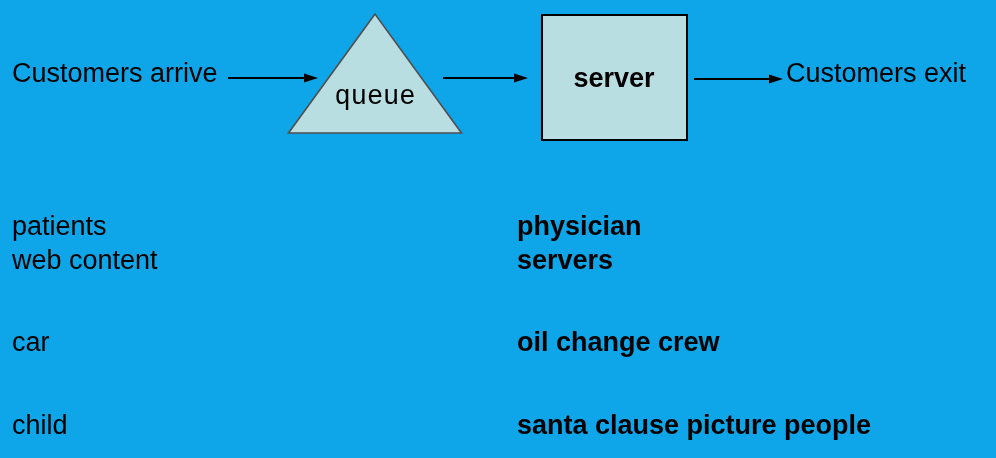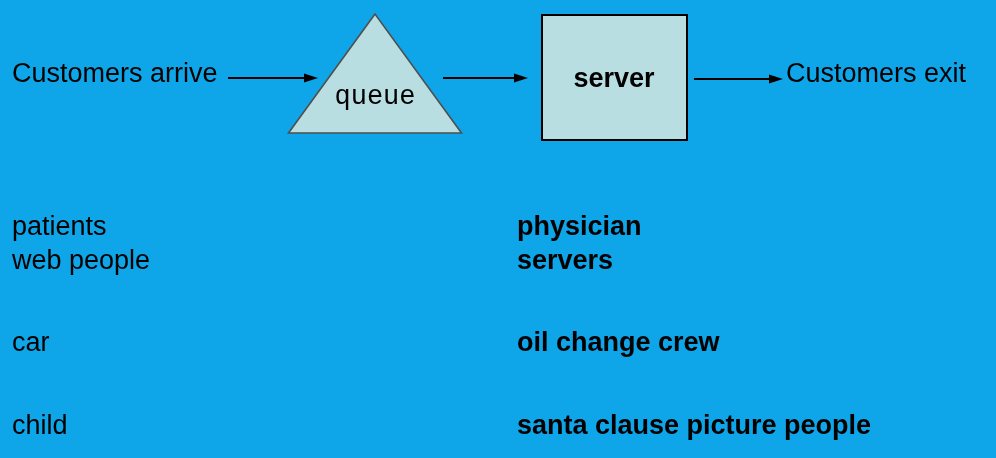--- a/index.html
+++ b/index.html
@@ -76,21 +76,21 @@
   <div class="label centered lbl-server">server</div>
 
   <div class="label lbl-exit">Customers exit</div>
 
   <div class="ex-row row-1">
     <span class="ex-customer">patients</span>
     <span class="ex-server">physician</span>
   </div>
 
   <div class="ex-row row-2">
-    <span class="ex-customer">web people</span>
+    <span class="ex-customer">web content</span>
     <span class="ex-server">servers</span>
   </div>
 
   <div class="ex-row row-3">
     <span class="ex-customer">car</span>
     <span class="ex-server">oil change crew</span>
   </div>
 
   <div class="ex-row row-4">
     <span class="ex-customer">child</span>

